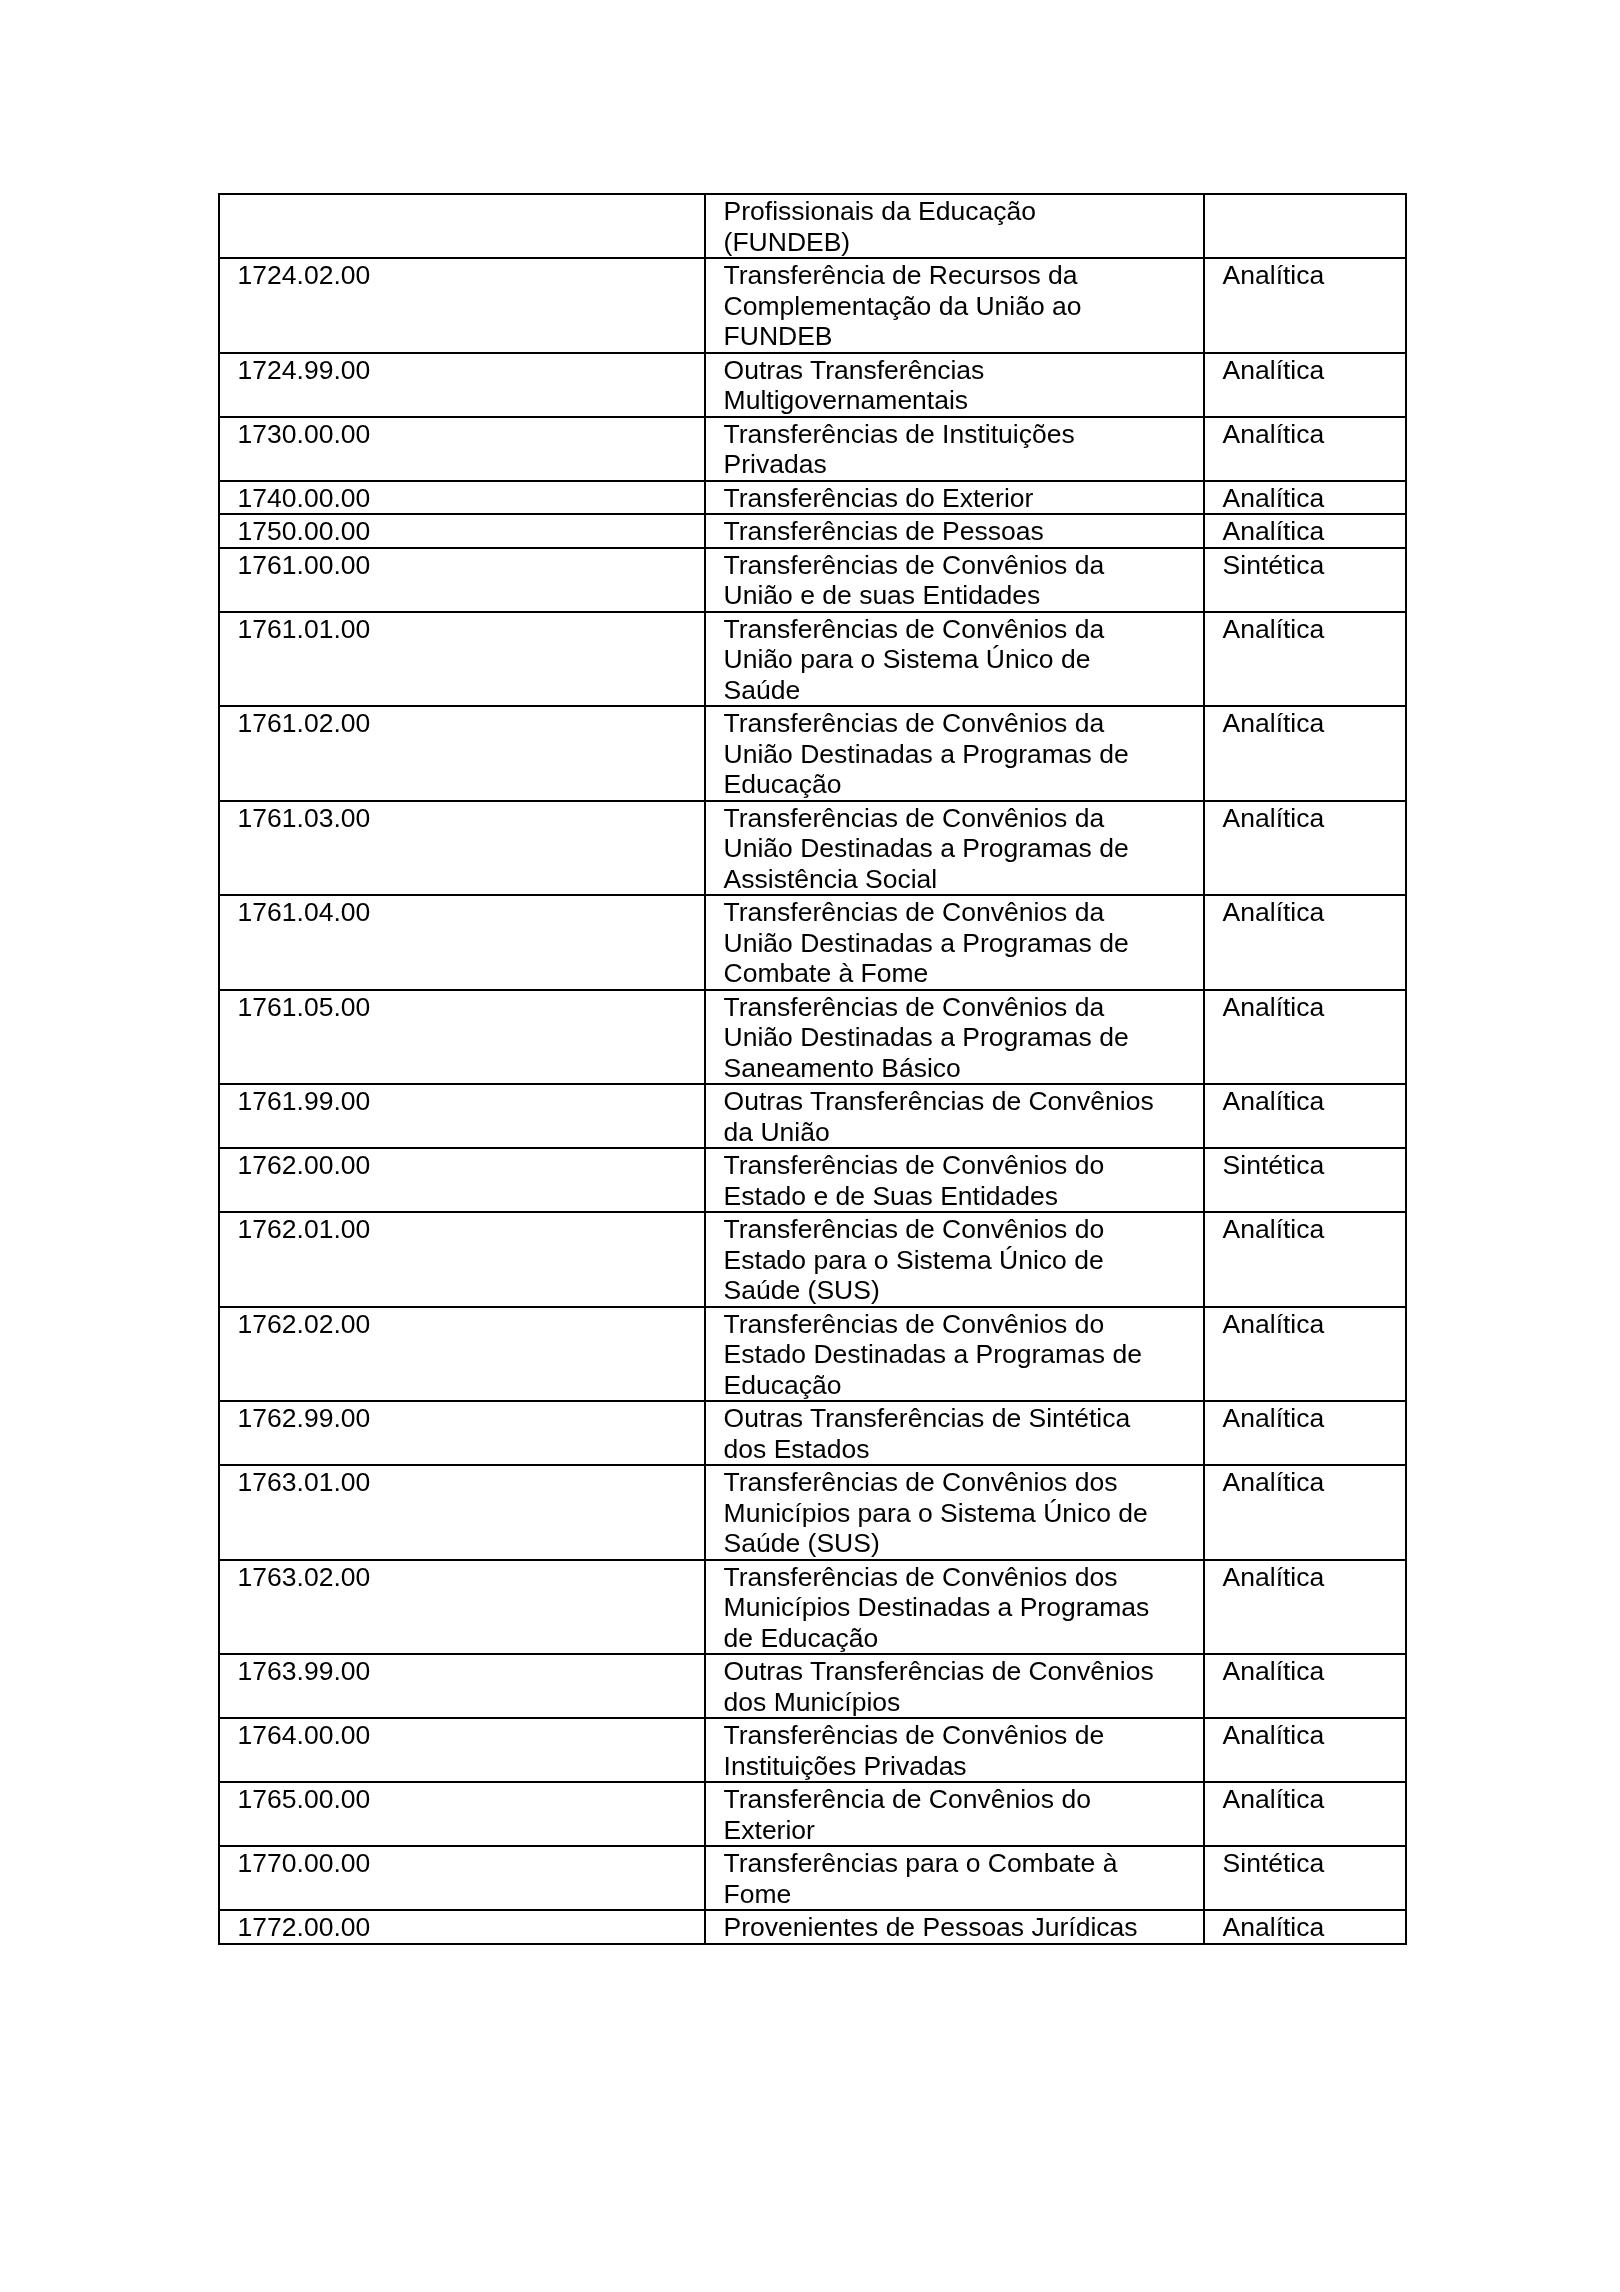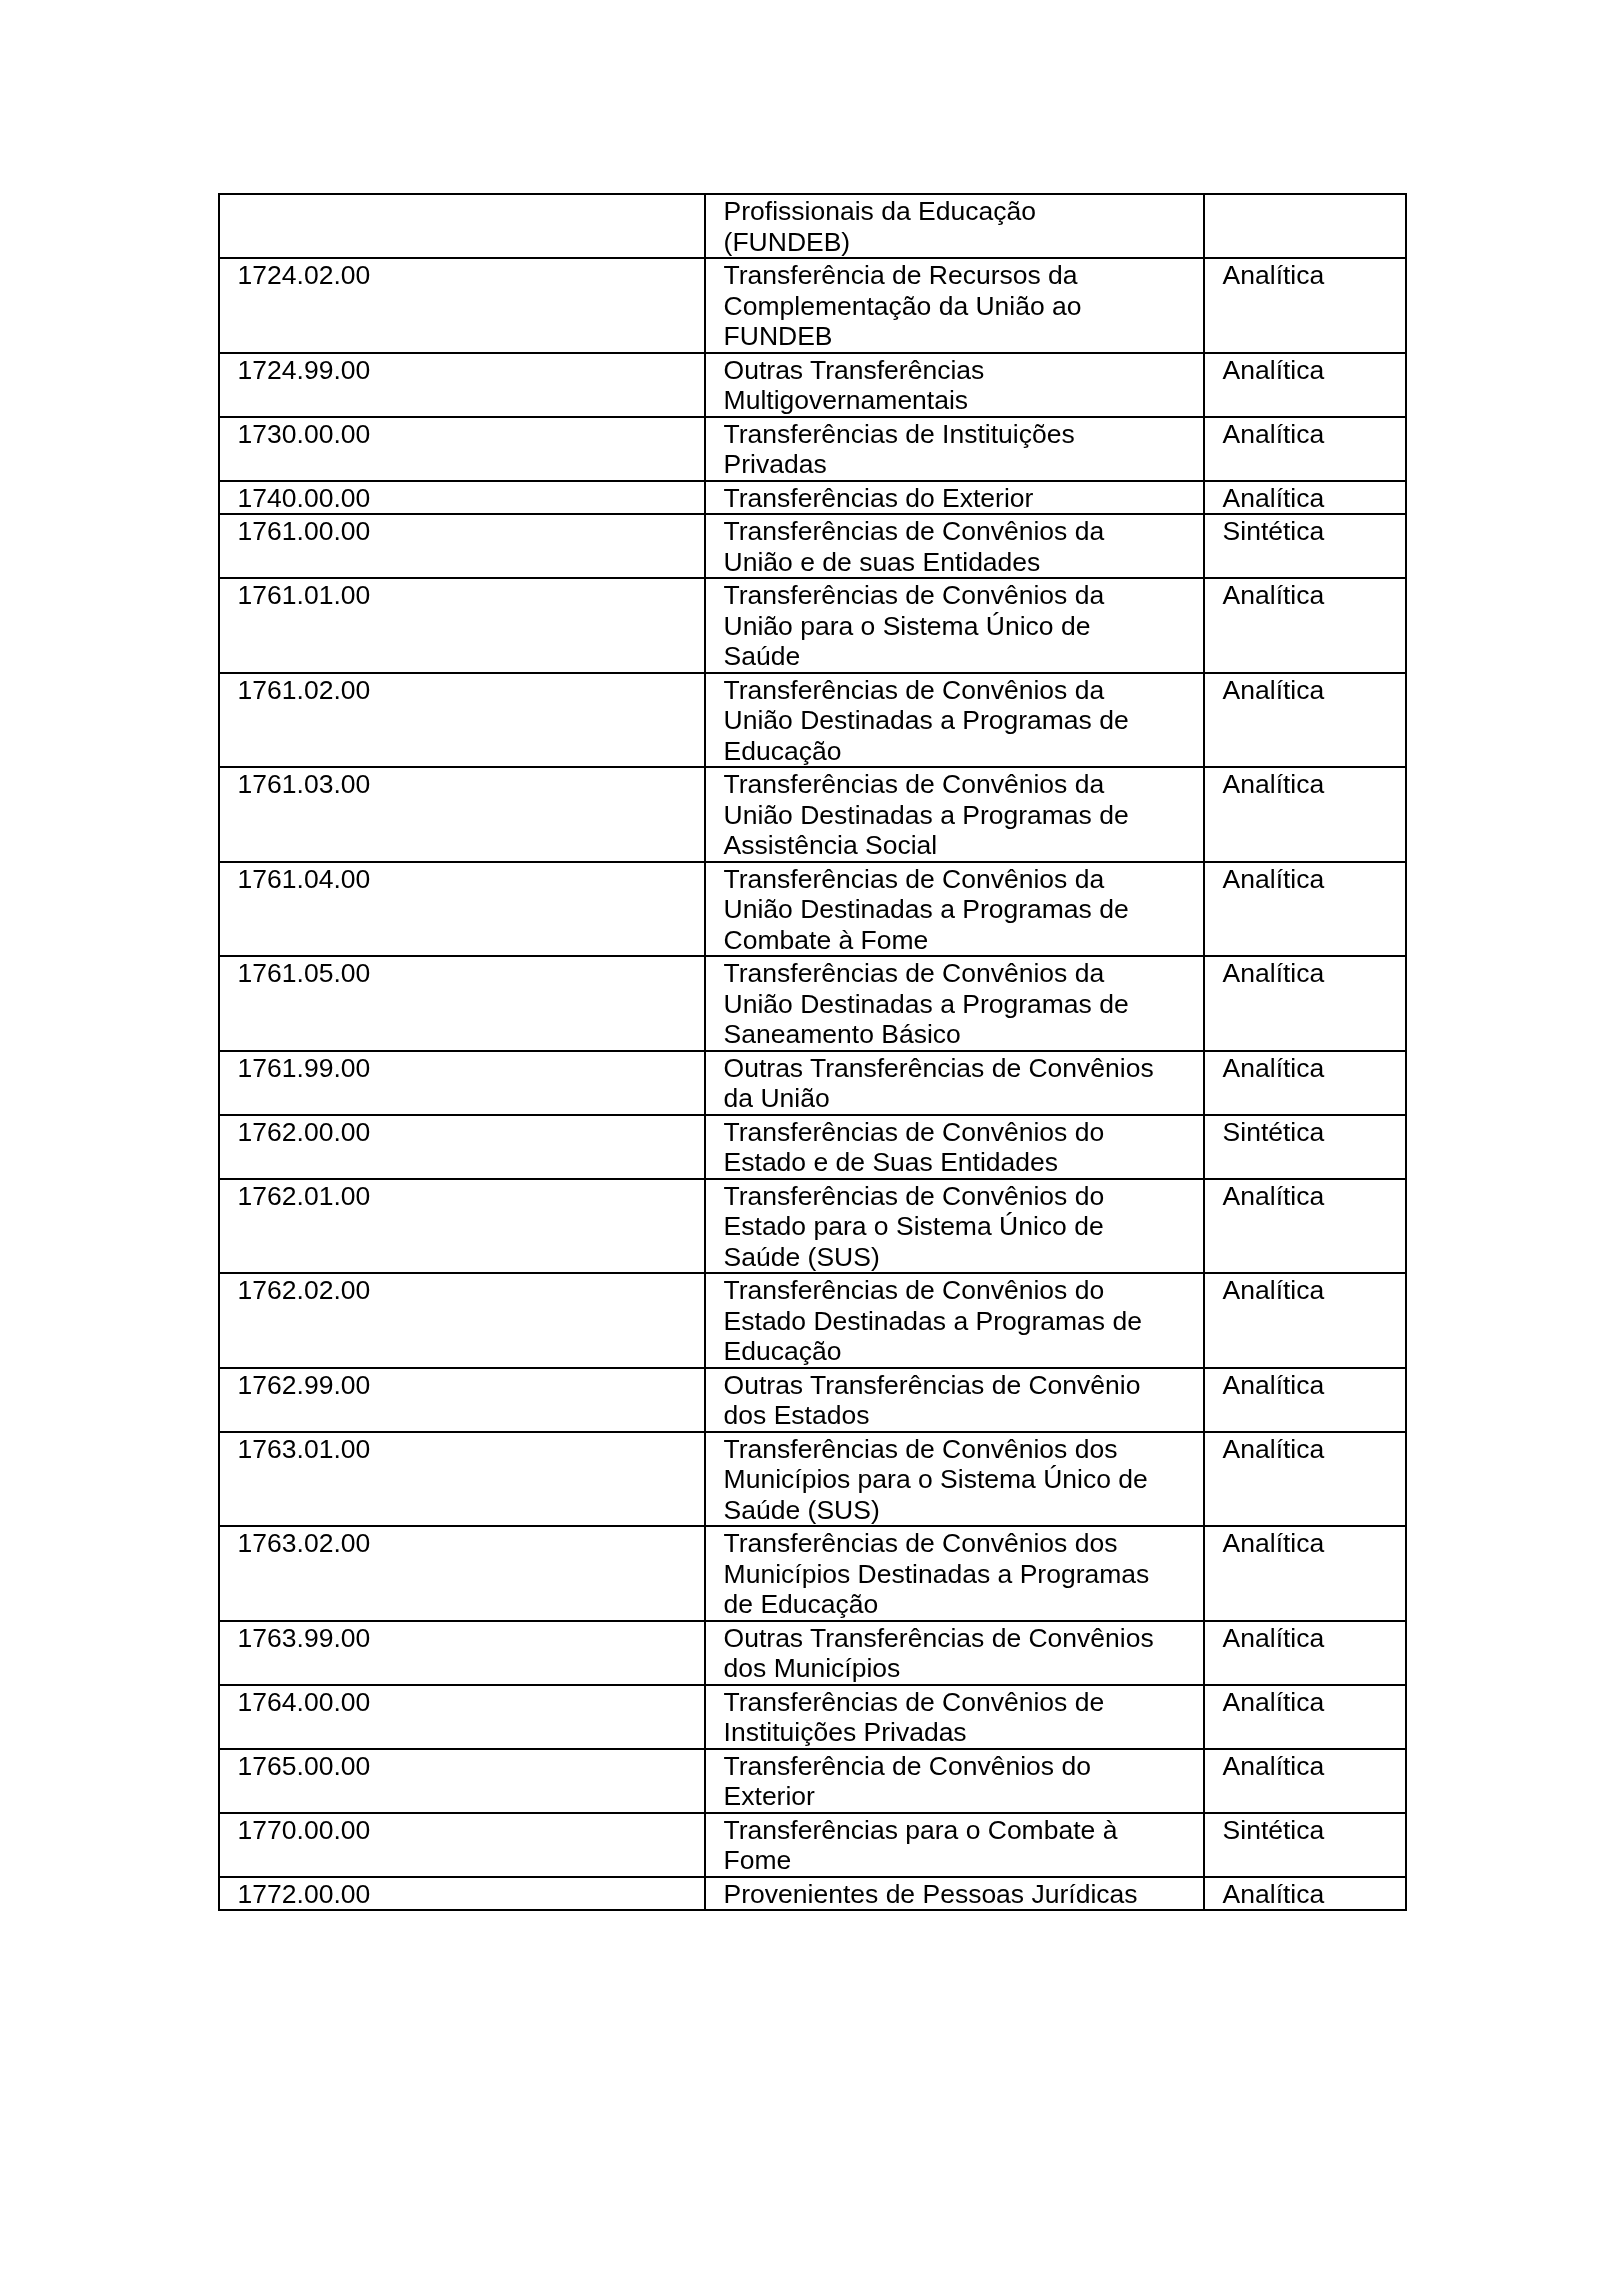--- a/index.html
+++ b/index.html
@@ -78,20 +78,25 @@
           <td class="col-description">Transferências de Instituições
 Privadas</td>
           <td class="col-type">Analítica</td>
         </tr>
         <tr>
           <td class="col-code">1740.00.00</td>
           <td class="col-description">Transferências do Exterior</td>
           <td class="col-type">Analítica</td>
         </tr>
         <tr>
+          <td class="col-code">1750.00.00</td>
+          <td class="col-description">Transferências de Pessoas</td>
+          <td class="col-type">Analítica</td>
+        </tr>
+        <tr>
           <td class="col-code">1761.00.00</td>
           <td class="col-description">Transferências de Convênios da
 União e de suas Entidades</td>
           <td class="col-type">Sintética</td>
         </tr>
         <tr>
           <td class="col-code">1761.01.00</td>
           <td class="col-description">Transferências de Convênios da
 União para o Sistema Único de
 Saúde</td>
@@ -146,21 +151,21 @@
         </tr>
         <tr>
           <td class="col-code">1762.02.00</td>
           <td class="col-description">Transferências de Convênios do
 Estado Destinadas a Programas de
 Educação</td>
           <td class="col-type">Analítica</td>
         </tr>
         <tr>
           <td class="col-code">1762.99.00</td>
-          <td class="col-description">Outras Transferências de Convênio
+          <td class="col-description">Outras Transferências de Sintética
 dos Estados</td>
           <td class="col-type">Analítica</td>
         </tr>
         <tr>
           <td class="col-code">1763.01.00</td>
           <td class="col-description">Transferências de Convênios dos
 Municípios para o Sistema Único de
 Saúde (SUS)</td>
           <td class="col-type">Analítica</td>
         </tr>

